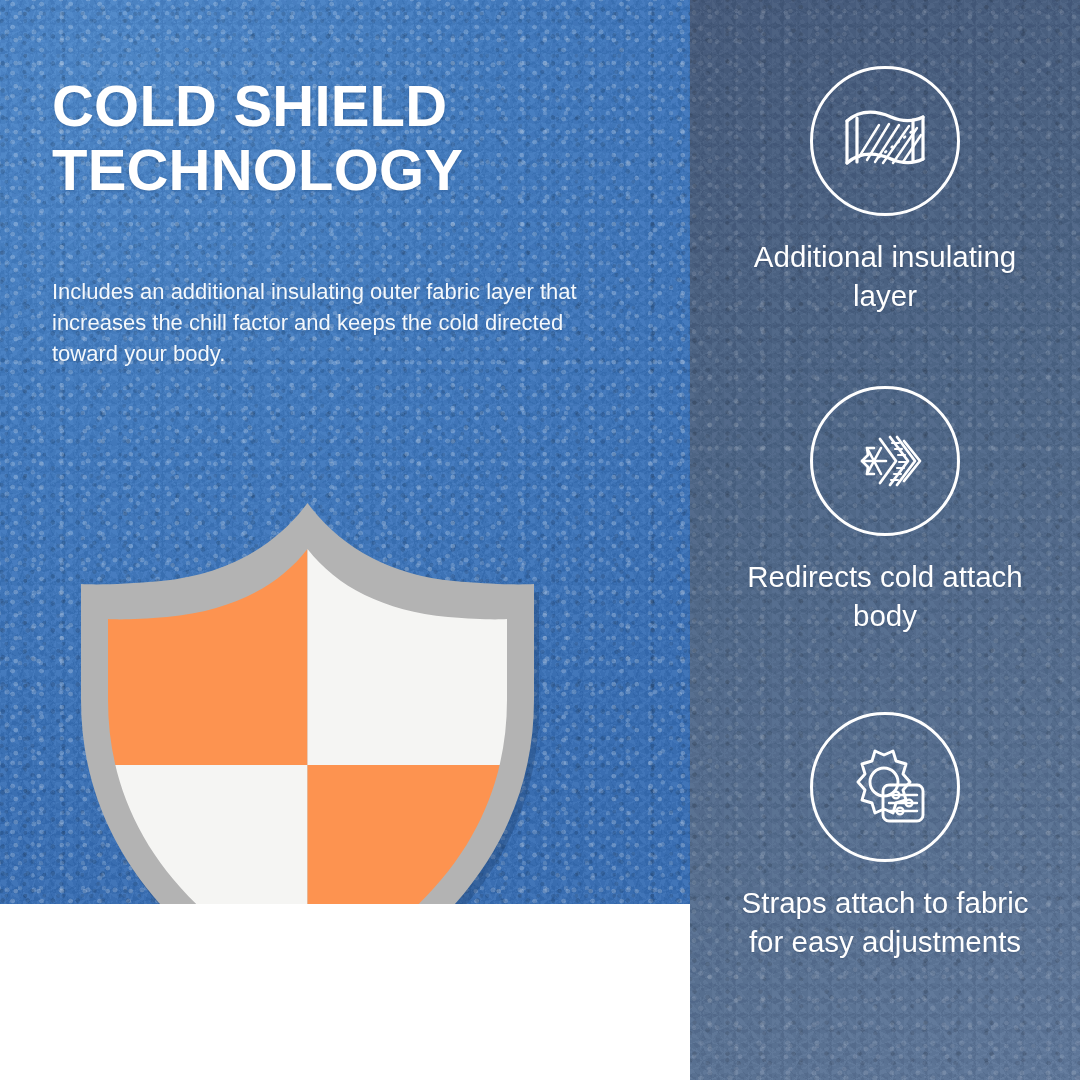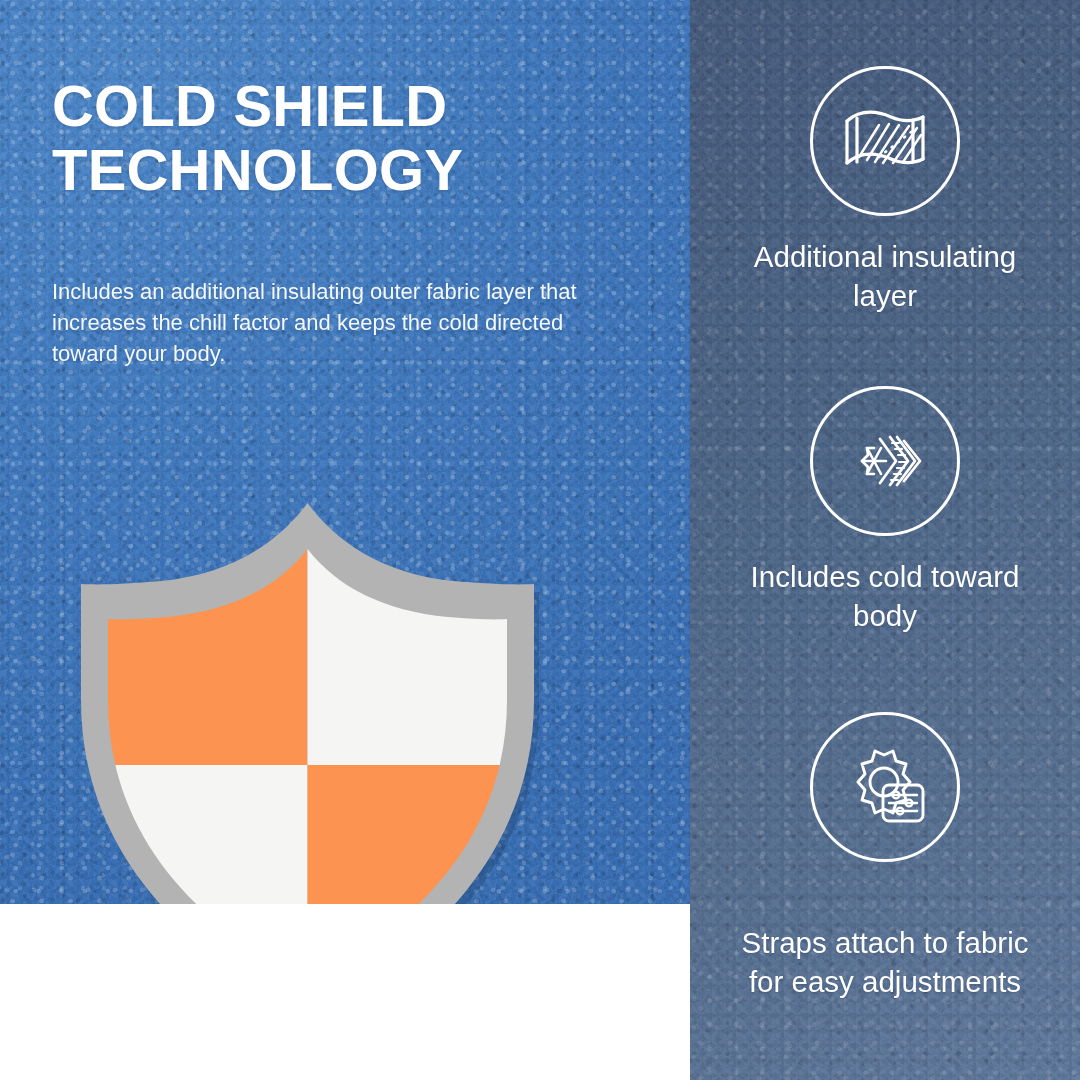--- a/index.html
+++ b/index.html
@@ -145,21 +145,21 @@
     align-items: center;
   }
   .feature {
     width: 100%;
     display: flex;
     flex-direction: column;
     align-items: center;
   }
   .feature-1 { margin-top: 8px; }
   .feature-2 { margin-top: 70px; }
-  .feature-3 { margin-top: 76px; gap: 40px; }
+  .feature-3 { margin-top: 76px; }
 
   .icon-circle {
     width: 150px;
     height: 150px;
     border-radius: 50%;
     border: 3.5px solid #ffffff;
     display: flex;
     align-items: center;
     justify-content: center;
     flex: 0 0 auto;
@@ -292,21 +292,21 @@
               <path d="M58 34 L 65 34"></path>
               <path d="M59 41 L 66 41"></path>
               <path d="M57 47 L 64 47"></path>
               <path d="M54 53 L 61 53"></path>
               <path d="M51 59 L 58 59"></path>
             </g>
 
             <path d="M64 20 L 80 40 L 64 60"></path>
           </svg>
         </div>
-        <p class="feature-label">Includes cold toward body</p>
+        <p class="feature-label">Redirects cold attach body</p>
       </div>
 
       <div class="feature feature-3">
         <div class="icon-circle">
           <svg width="88" height="84" viewBox="0 0 88 84" fill="none" stroke="#ffffff" stroke-width="2.9" stroke-linecap="round" stroke-linejoin="round">
 
             <path d="M34 6 L 43 10 L 52 6 L 55 16 L 65 19 L 62 29
                      L 69 37 L 62 45 L 65 55 L 55 58 L 52 68 L 43 64
                      L 34 68 L 31 58 L 21 55 L 24 45 L 17 37 L 24 29
                      L 21 19 L 31 16 Z"></path>

